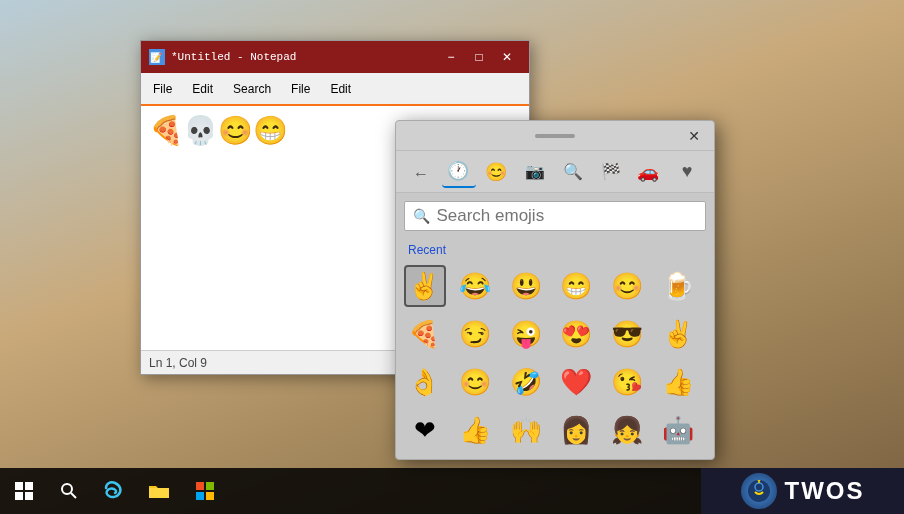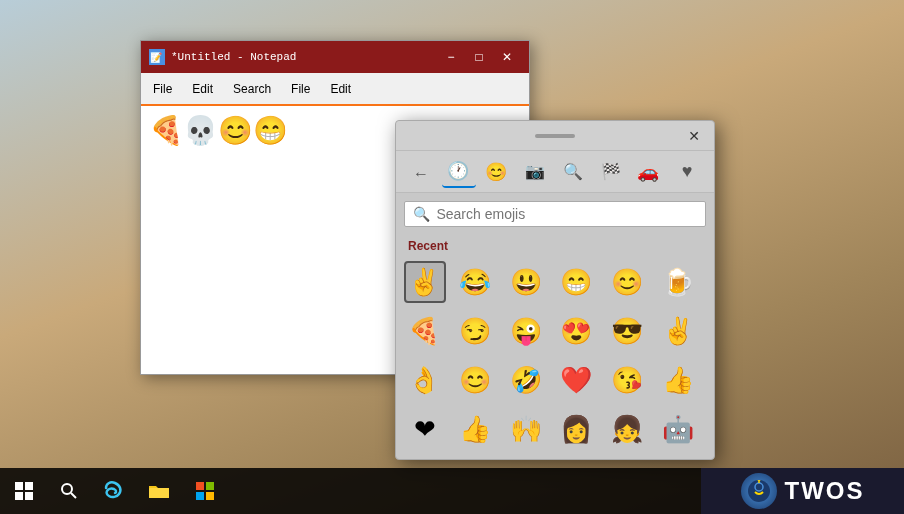--- a/index.html
+++ b/index.html
@@ -264,29 +264,29 @@
       align-items: center;
       background: white;
       border: 1px solid #aaa;
       border-radius: 2px;
       padding: 4px 8px;
       gap: 6px;
     }
     .picker-search input {
       border: none;
       outline: none;
-      font-size: 14px;
+      font-size: 17px;
       flex: 1;
       background: transparent;
     }
     .picker-section-label {
       padding: 4px 12px;
       font-size: 12px;
-      font-weight: bold;
-      color: #7f1d1d;
+      font-weight: normal;
+      color: #1d4ed8;
     }
     .emoji-grid {
       display: grid;
       grid-template-columns: repeat(6, 1fr);
       gap: 2px;
       padding: 4px 8px;
       overflow-y: auto;
       flex: 1;
     }
     .emoji-cell {
@@ -326,20 +326,23 @@
     </div>
     <div class="notepad-menu">
       <span class="menu-item">File</span>
       <span class="menu-item">Edit</span>
       <span class="menu-item">Search</span>
       <span class="menu-item">File</span>
       <span class="menu-item">Edit</span>
     </div>
     <div class="notepad-content">
       <span>🍕💀😊😁</span>
+    </div>
+    <div class="notepad-statusbar">
+      <span>Ln 1, Col 9</span>
     </div>
   </div>
 
   <div class="emoji-picker">
     <div class="picker-titlebar">
       <div style="flex:1"></div>
       <div class="picker-drag-handle"></div>
       <div style="flex:1; display:flex; justify-content:flex-end;">
         <button class="picker-close-btn">✕</button>
       </div>

